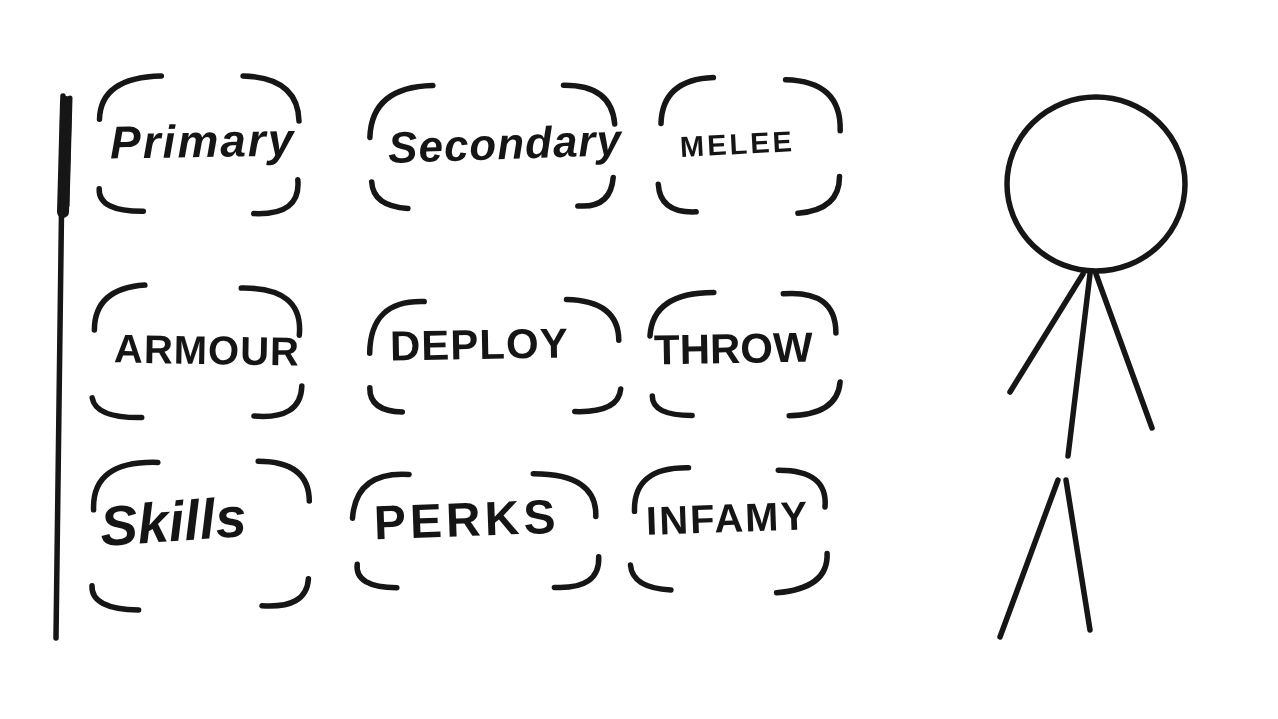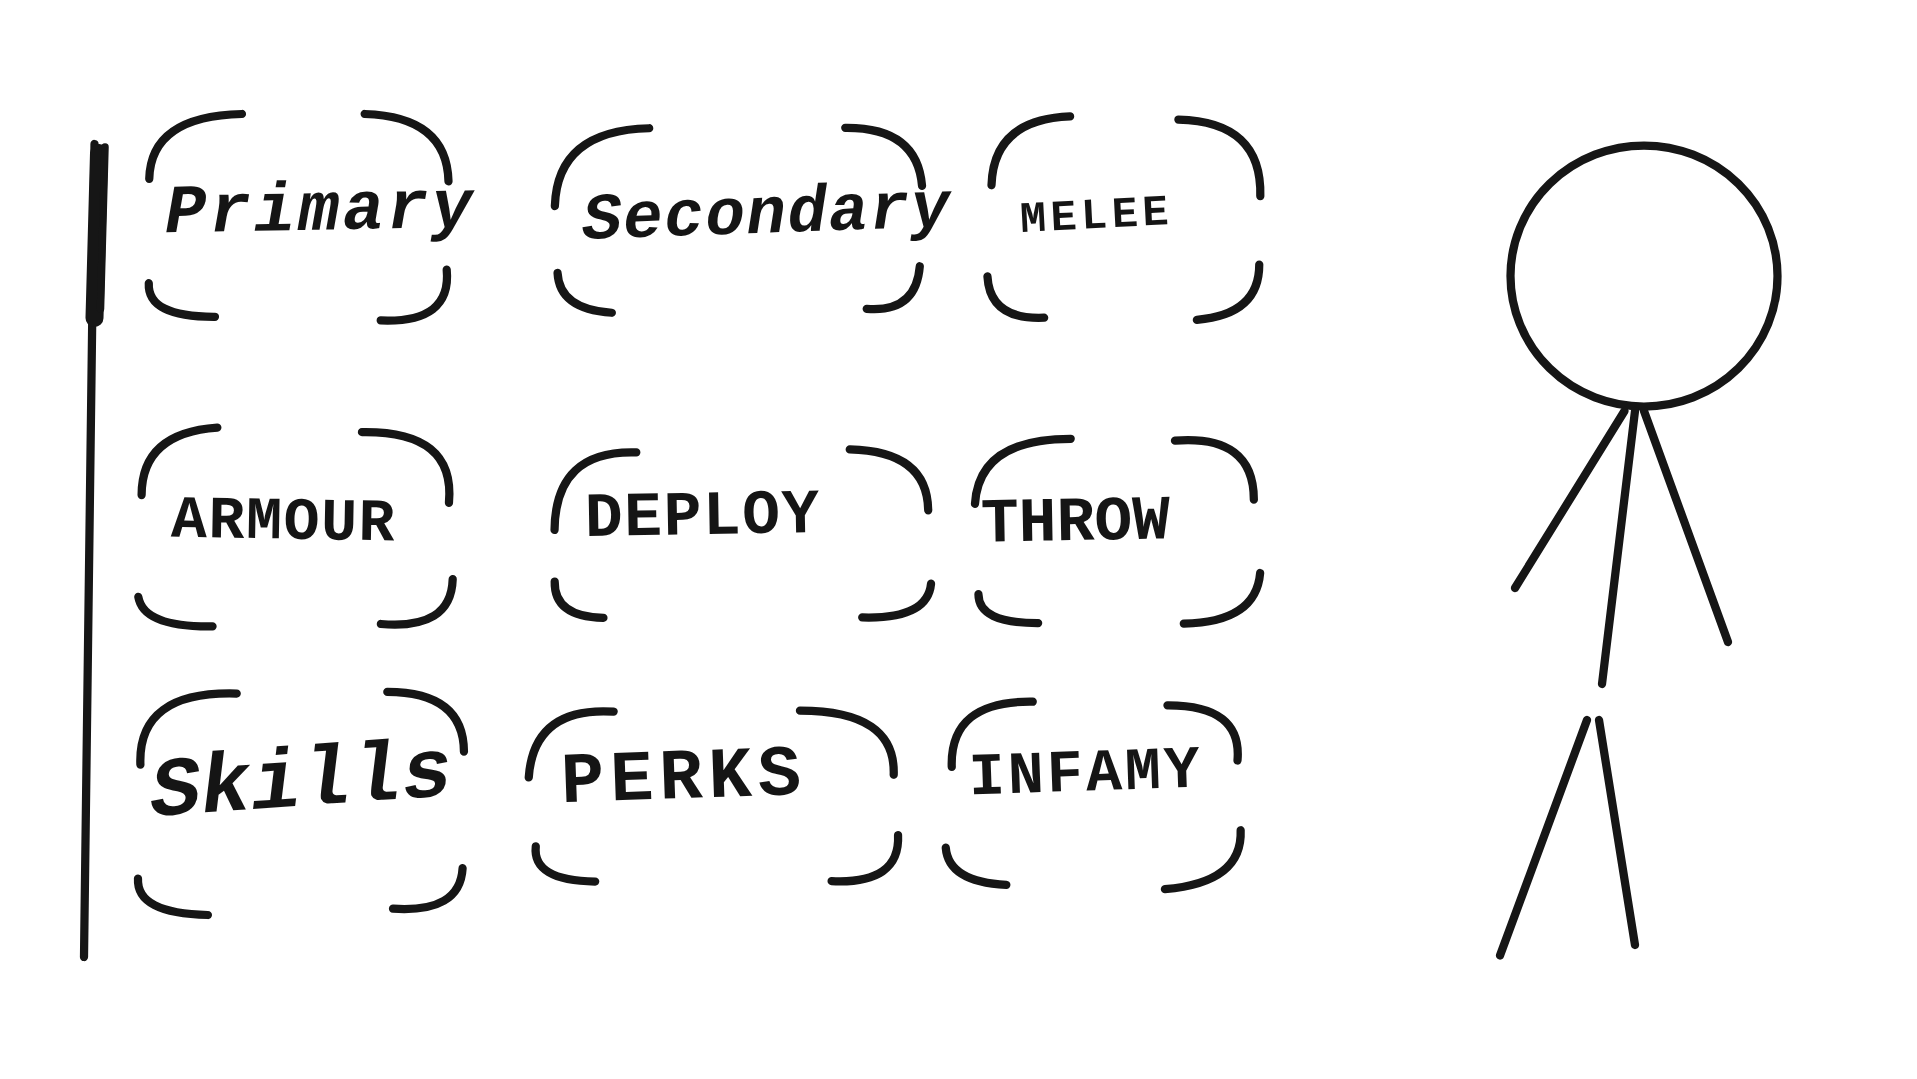--- a/index.html
+++ b/index.html
@@ -6,21 +6,21 @@
     margin: 0;
     padding: 0;
     background: #ffffff;
   }
   #canvas {
     position: relative;
     width: 1278px;
     height: 719px;
     background: #ffffff;
     overflow: hidden;
-    font-family: Liberation Mono, monospace;
+    font-family: Liberation Sans, sans-serif;
   }
   #strokes {
     position: absolute;
     left: 0;
     top: 0;
   }
   #strokes path, #strokes ellipse {
     stroke: #161616;
     fill: none;
     stroke-linecap: round;

